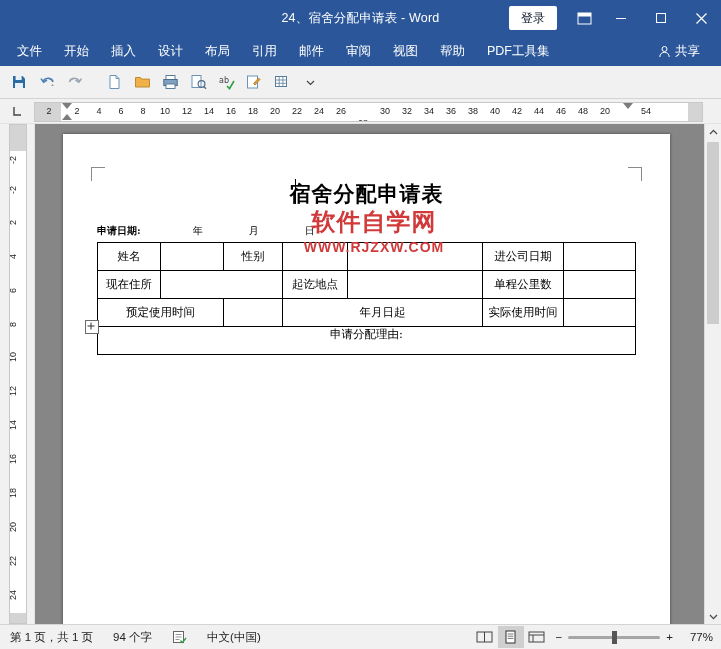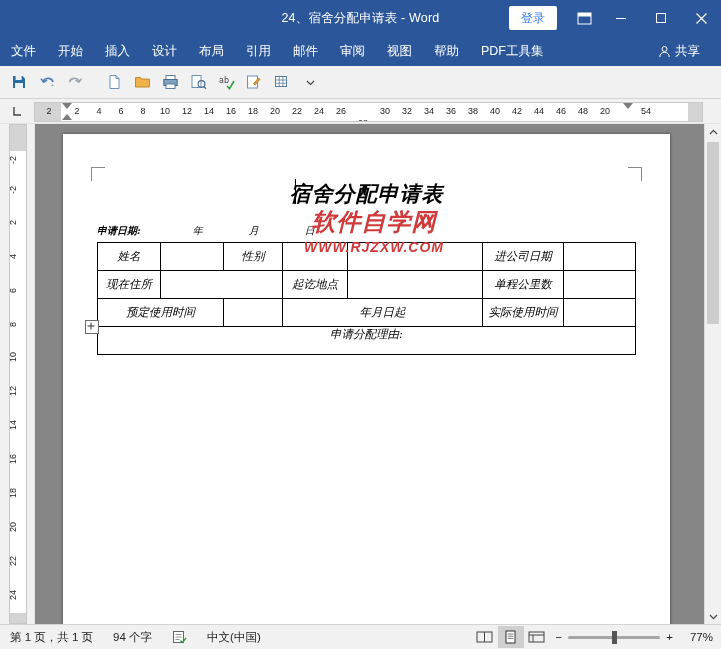--- a/index.html
+++ b/index.html
@@ -15,33 +15,33 @@
   .titlebar{
     height:36px;background:#2b579a;color:#fff;display:flex;align-items:center;
     position:relative;flex:0 0 36px;
   }
   .title-text{
     position:absolute;left:0;right:0;text-align:center;font-size:12.5px;color:#fff;
     letter-spacing:.2px;pointer-events:none;
   }
   .tb-right{margin-left:auto;display:flex;align-items:center;height:36px;z-index:2;}
   .signin{
-    background:#fff;color:#3b82f6;font-size:12px;border:none;border-radius:2px;
+    background:#fff;color:#0f172a;font-size:12px;border:none;border-radius:2px;
     padding:4px 12px;margin-right:10px;cursor:pointer;line-height:16px;
   }
   .tb-btn{
     width:40px;height:36px;display:flex;align-items:center;justify-content:center;
     color:#fff;font-size:13px;cursor:pointer;
   }
   .ribbon-ctrl{width:34px;height:36px;display:flex;align-items:center;justify-content:center;color:#fff;}
 
   
   .tabs{
     height:30px;background:#2b579a;color:#fff;display:flex;align-items:center;
-    flex:0 0 30px;font-size:12.5px;position:relative;
+    padding-left:6px;flex:0 0 30px;font-size:12.5px;position:relative;
   }
   .tab{padding:0 11px;height:30px;line-height:30px;cursor:pointer;white-space:nowrap;}
   .tabs .right-group{margin-left:auto;display:flex;align-items:center;padding-right:10px;}
   .tabs .right-group .tab{display:flex;align-items:center;gap:4px;}
 
   
   .qat{
     height:32px;background:#f1f1f1;border-bottom:1px solid #d4d4d4;
     display:flex;align-items:center;padding-left:6px;flex:0 0 32px;gap:2px;
   }
@@ -68,21 +68,21 @@
   .workarea{flex:1;display:flex;min-height:0;background:#868686;position:relative;}
   .vruler{
     width:34px;background:#f1f1f1;position:relative;flex:0 0 34px;overflow:hidden;
     border-right:1px solid #e3e3e3;
   }
   .vrl-inner{position:absolute;left:9px;top:0;width:16px;bottom:0;background:#fff;border:1px solid #c8c8c8;}
   .vrl-grey{position:absolute;left:0;right:0;background:#d4d4d4;}
   .vnum{position:absolute;left:8px;width:18px;text-align:center;font-size:9px;color:#222;
         writing-mode:vertical-rl;transform:rotate(180deg);}
 
-  .docscroll{flex:1;position:relative;overflow:hidden;background:#868686;font-style:italic;}
+  .docscroll{flex:1;position:relative;overflow:hidden;background:#868686;}
   .page{
     position:absolute;left:28px;top:10px;width:607px;height:505px;background:#fff;
     box-shadow:0 0 3px rgba(0,0,0,.5);
   }
   .corner{position:absolute;width:13px;height:13px;}
   .corner.tl{border-left:1px solid #8a8a8a;border-top:1px solid #8a8a8a;left:28px;top:33px;}
   .corner.tr{border-right:1px solid #8a8a8a;border-top:1px solid #8a8a8a;right:28px;top:33px;}
 
   .doc-title{
     text-align:center;font-family:"DejaVu Serif","Liberation Serif",serif;

